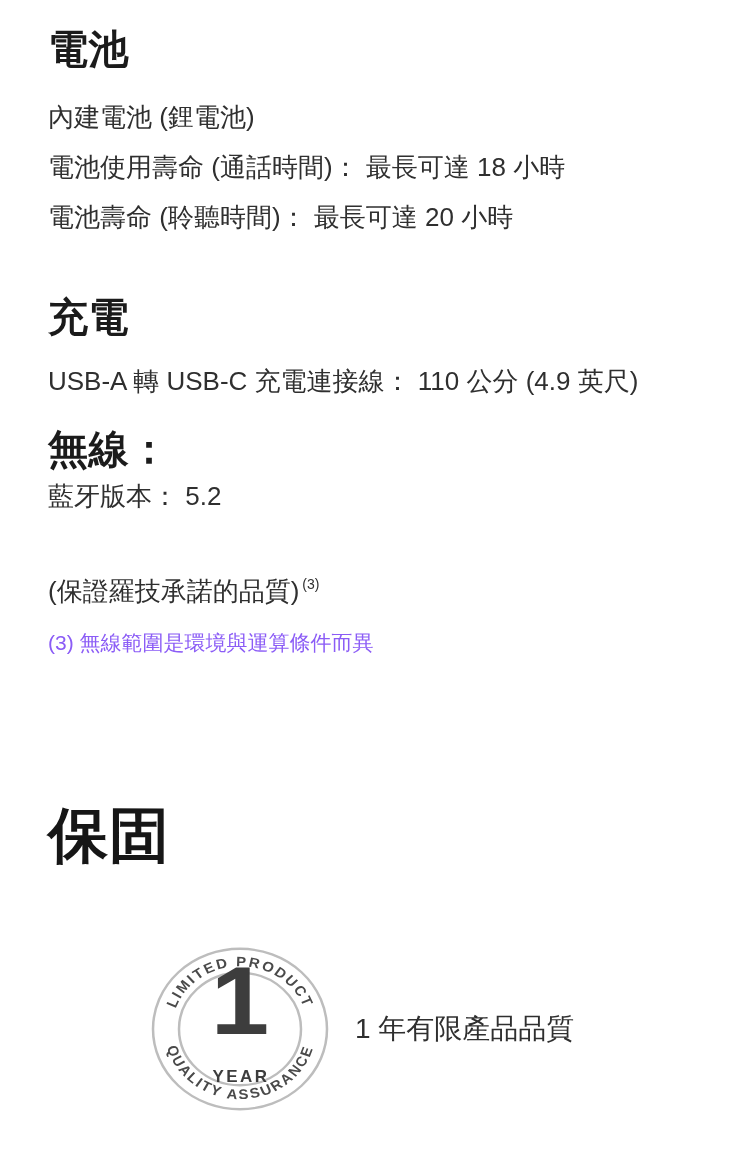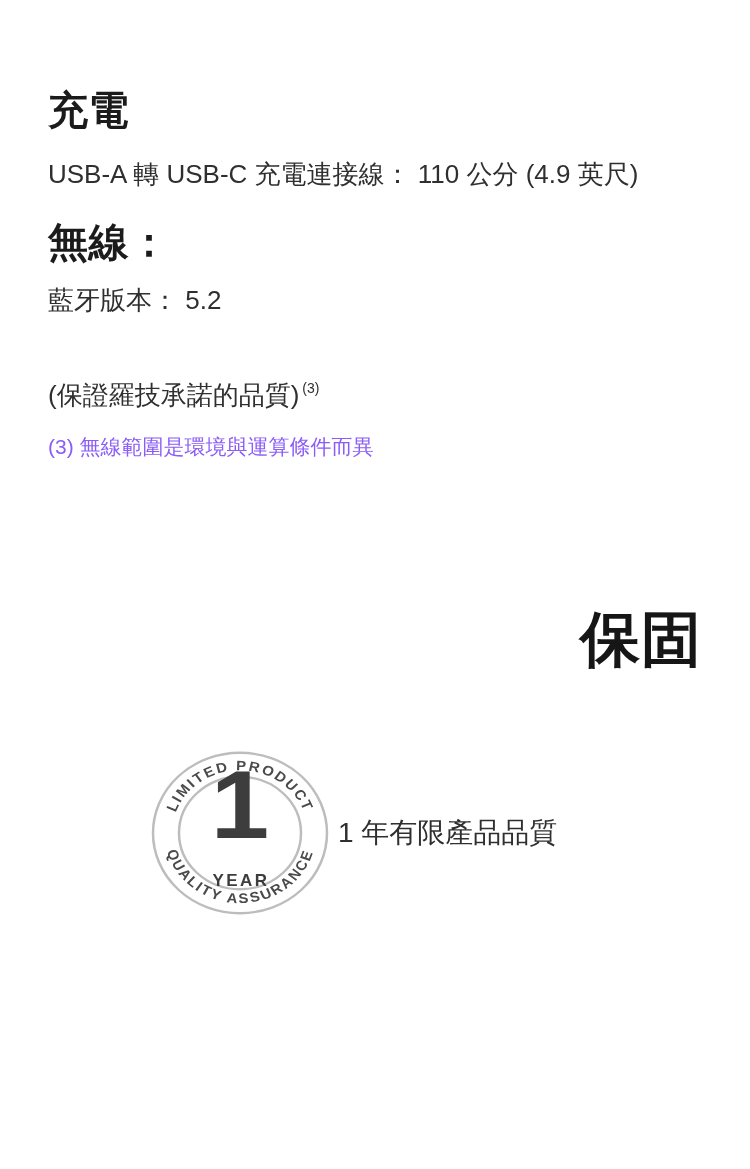--- a/index.html
+++ b/index.html
@@ -36,21 +36,21 @@
     line-height: 30px;
     font-weight: 400;
     color: #2f2f2f;
   }
   .battery-line-1 { margin-top: 29px; }
   .battery-line-2 { margin-top: 20px; }
   .battery-line-3 { margin-top: 20px; }
   .charging-heading { margin-top: 61px; }
   .charging-line { margin-top: 25px; }
   .wireless-heading { margin-top: 29px; }
-  .bluetooth-line { margin-top: 19px; }
+  .bluetooth-line { margin-top: 8px; }
   .range-line {
     margin-top: 18px;
     line-height: 37px;
   }
   .range-sup {
     font-size: 14px;
     vertical-align: 11px;
     margin-left: 3px;
     letter-spacing: 0;
   }
@@ -59,21 +59,21 @@
     font-size: 21px;
     line-height: 26px;
     color: #8b5cf6;
   }
   .warranty-heading {
     margin: 147px 0 0 0;
     font-size: 60px;
     line-height: 66px;
     font-weight: 700;
     color: #161616;
-    text-align: right;
+    text-align: left;
     letter-spacing: 1px;
   }
   .warranty-row {
     margin-top: 77px;
     padding-left: 102px;
     display: flex;
     align-items: center;
     gap: 8px;
   }
   .badge {
@@ -98,27 +98,33 @@
     font-size: 17px;
     font-weight: 700;
     fill: #3d3d3d;
     letter-spacing: 2.5px;
   }
   .warranty-text {
     font-size: 28px;
     line-height: 36px;
     color: #2f2f2f;
   }
-  .warranty-text p { margin: 0; }
+  .warranty-text p { margin: 17px; }
 </style>
 </head>
 <body>
 
 <div class="page">
 
+  <section>
+    <h2 class="section-heading">電池</h2>
+    <p class="spec-line battery-line-1">內建電池 (鋰電池)</p>
+    <p class="spec-line battery-line-2">電池使用壽命 (通話時間)： 最長可達 18 小時</p>
+    <p class="spec-line battery-line-3">電池壽命 (聆聽時間)： 最長可達 20 小時</p>
+  </section>
 
   <section>
     <h2 class="section-heading charging-heading">充電</h2>
     <p class="spec-line charging-line">USB-A 轉 USB-C 充電連接線： 110 公分 (4.9 英尺)</p>
   </section>
 
   <section>
     <h2 class="section-heading wireless-heading">無線：</h2>
     <p class="spec-line bluetooth-line">藍牙版本： 5.2</p>
     <p class="spec-line range-line">

